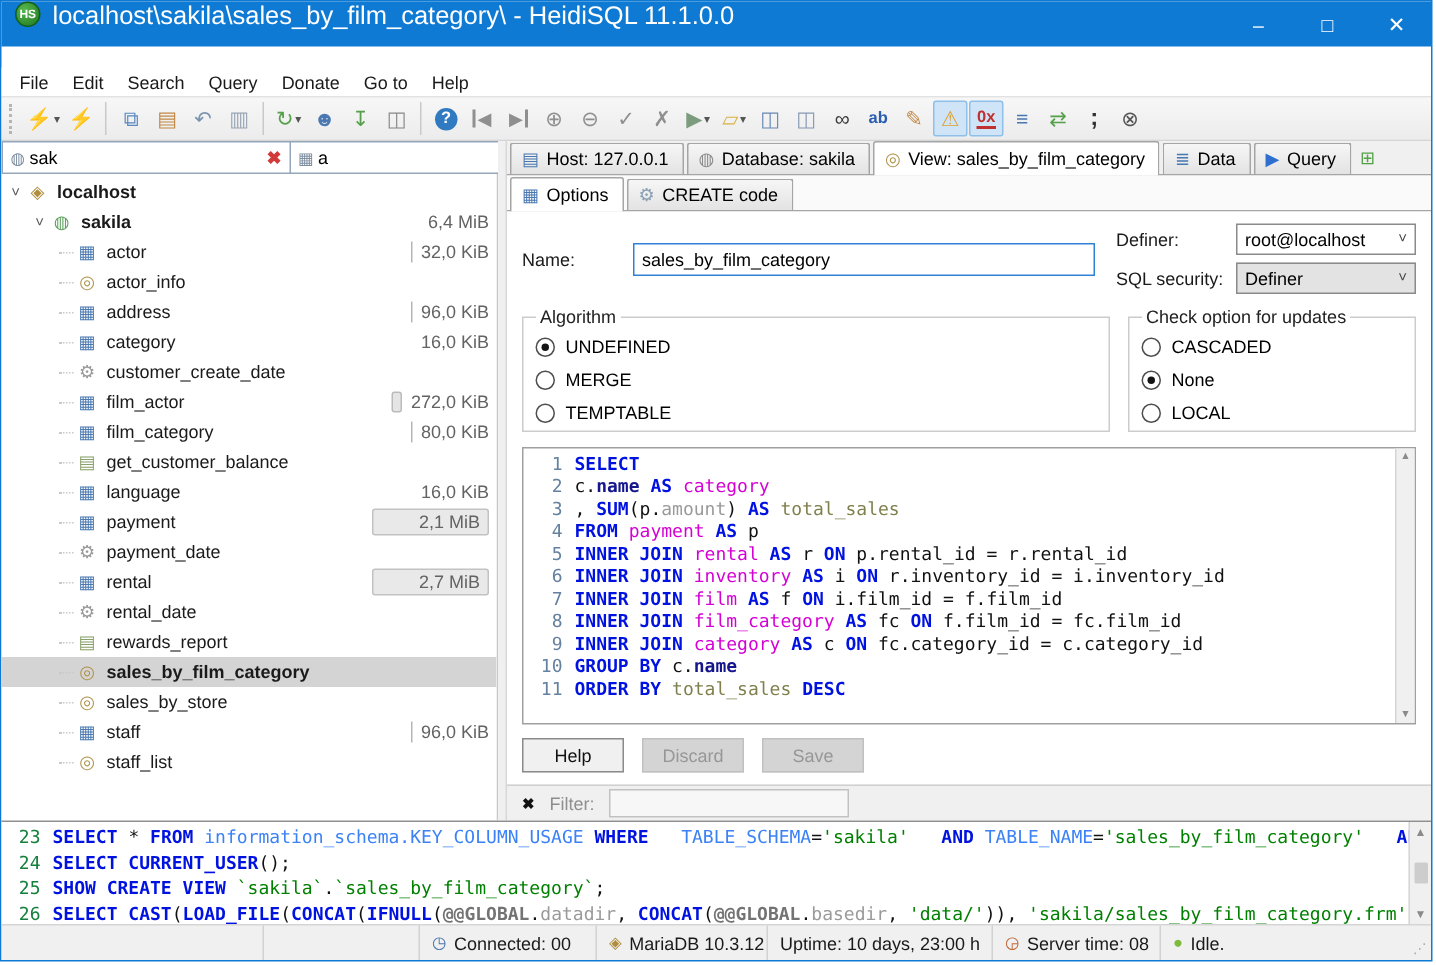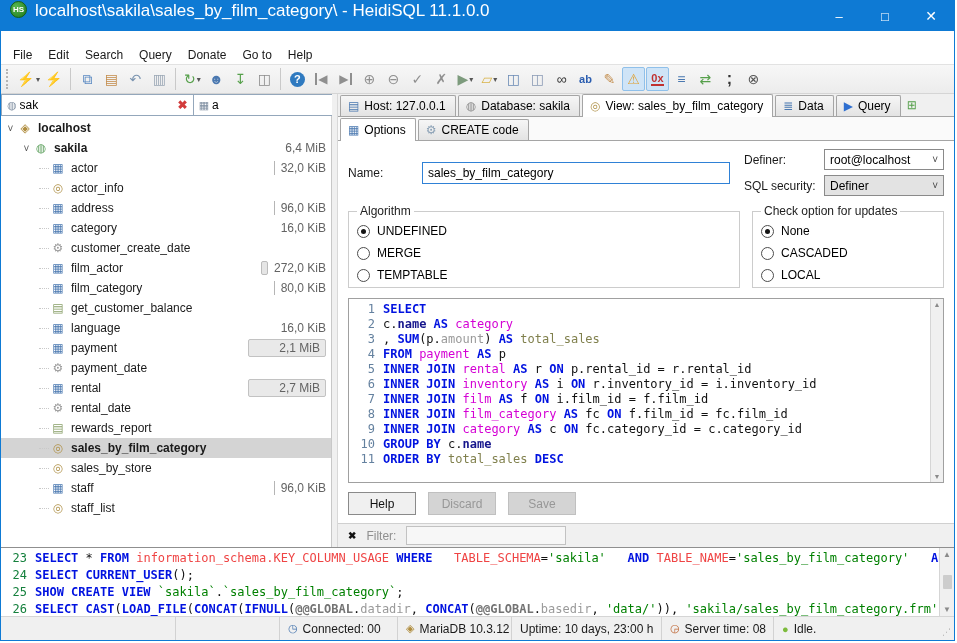--- a/index.html
+++ b/index.html
@@ -102,21 +102,21 @@
   .lnum { width: 26px; text-align: right; margin-right: 8px; color: #64819f; flex: 0 0 auto; }
   .log .lnum { width: 26px; color: #15803d; }
   .code-text { white-space: pre; color: #111; }
   .tk-k { color: #0012e0; font-weight: bold; }
   .tk-t { color: #d400d4; }
   .tk-n { color: #15158c; font-weight: bold; }
   .tk-g { color: #9a9a9a; }
   .tk-o { color: #80804d; }
   .tk-p { color: #111; }
   .tk-s { color: #008000; }
-  .tk-i { color: #ef4444; }
+  .tk-i { color: #3b82f6; }
   .tk-v { color: #737373; font-weight: bold; }
   .vscroll { width: 13px; background: #f0f0f0; border-left: 1px solid #d5d5d5; display: flex; flex-direction: column; justify-content: space-between; align-items: center; font-size: 7px; color: #8a8a8a; padding: 2px 0; flex: 0 0 auto; }
 
   
   .btn-row { padding: 9px 0 2px 0; display: flex; gap: 12px; flex: 0 0 auto; }
   .btn { min-width: 68px; height: 23px; border: 1px solid #8a8a8a; background: #f0f0f0; font-size: 12px; color: #111; font-family: "Liberation Sans", sans-serif; }
   .btn.disabled { background: #d4d4d4; color: #979797; border-color: #c0c0c0; }
 
   
   .filterbar { height: 24px; background: #f0f0f0; border-top: 1px solid #d0d0d0; display: flex; align-items: center; padding-left: 10px; flex: 0 0 auto; gap: 10px; }
@@ -481,27 +481,27 @@
                 </div>
                 <div class="radio-row" data-name="algorithm-option-temptable">
                   <span class="radio" data-name="radio-button"></span>
                   <span data-name="radio-label">TEMPTABLE</span>
                 </div>
               </div>
           </fieldset>
           <fieldset class="chk" data-name="check-option-groupbox">
             <legend data-name="check-option-group-title">Check option for updates</legend>
             <div data-name="check-option-radio-group">
+                <div class="radio-row" data-name="check-option-option-cascaded">
+                  <span class="radio" data-name="radio-button"></span>
+                  <span data-name="radio-label">CASCADED</span>
+                </div>
                 <div class="radio-row" data-name="check-option-option-none">
                   <span class="radio checked" data-name="radio-button"></span>
                   <span data-name="radio-label">None</span>
-                </div>
-                <div class="radio-row" data-name="check-option-option-cascaded">
-                  <span class="radio" data-name="radio-button"></span>
-                  <span data-name="radio-label">CASCADED</span>
                 </div>
                 <div class="radio-row" data-name="check-option-option-local">
                   <span class="radio" data-name="radio-button"></span>
                   <span data-name="radio-label">LOCAL</span>
                 </div>
               </div>
           </fieldset>
         </div>
 
         <div class="editor" data-name="view-body-editor">

